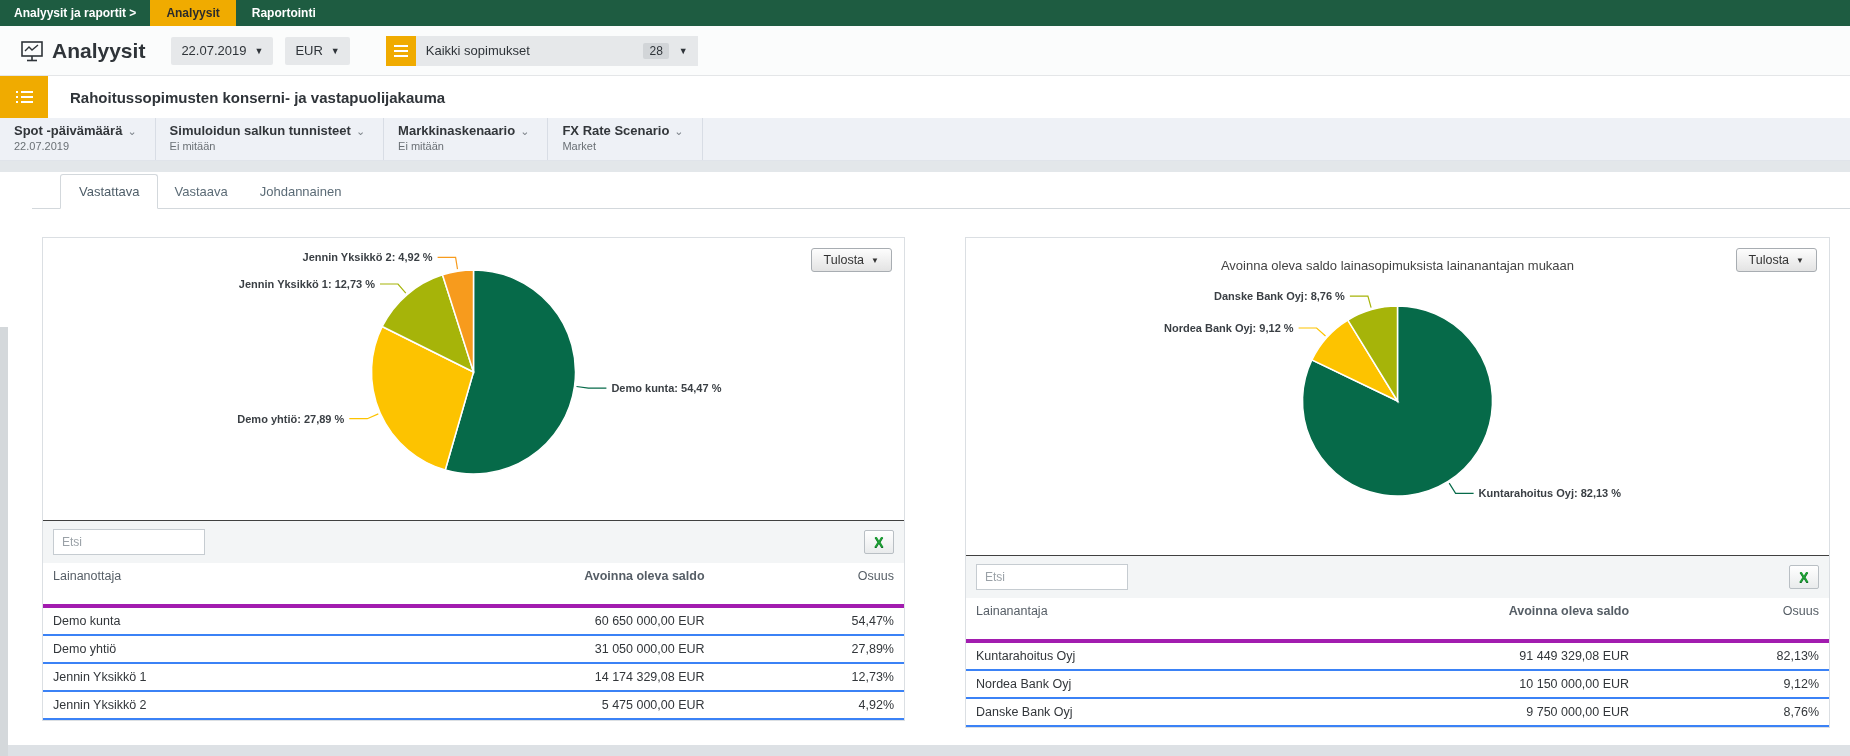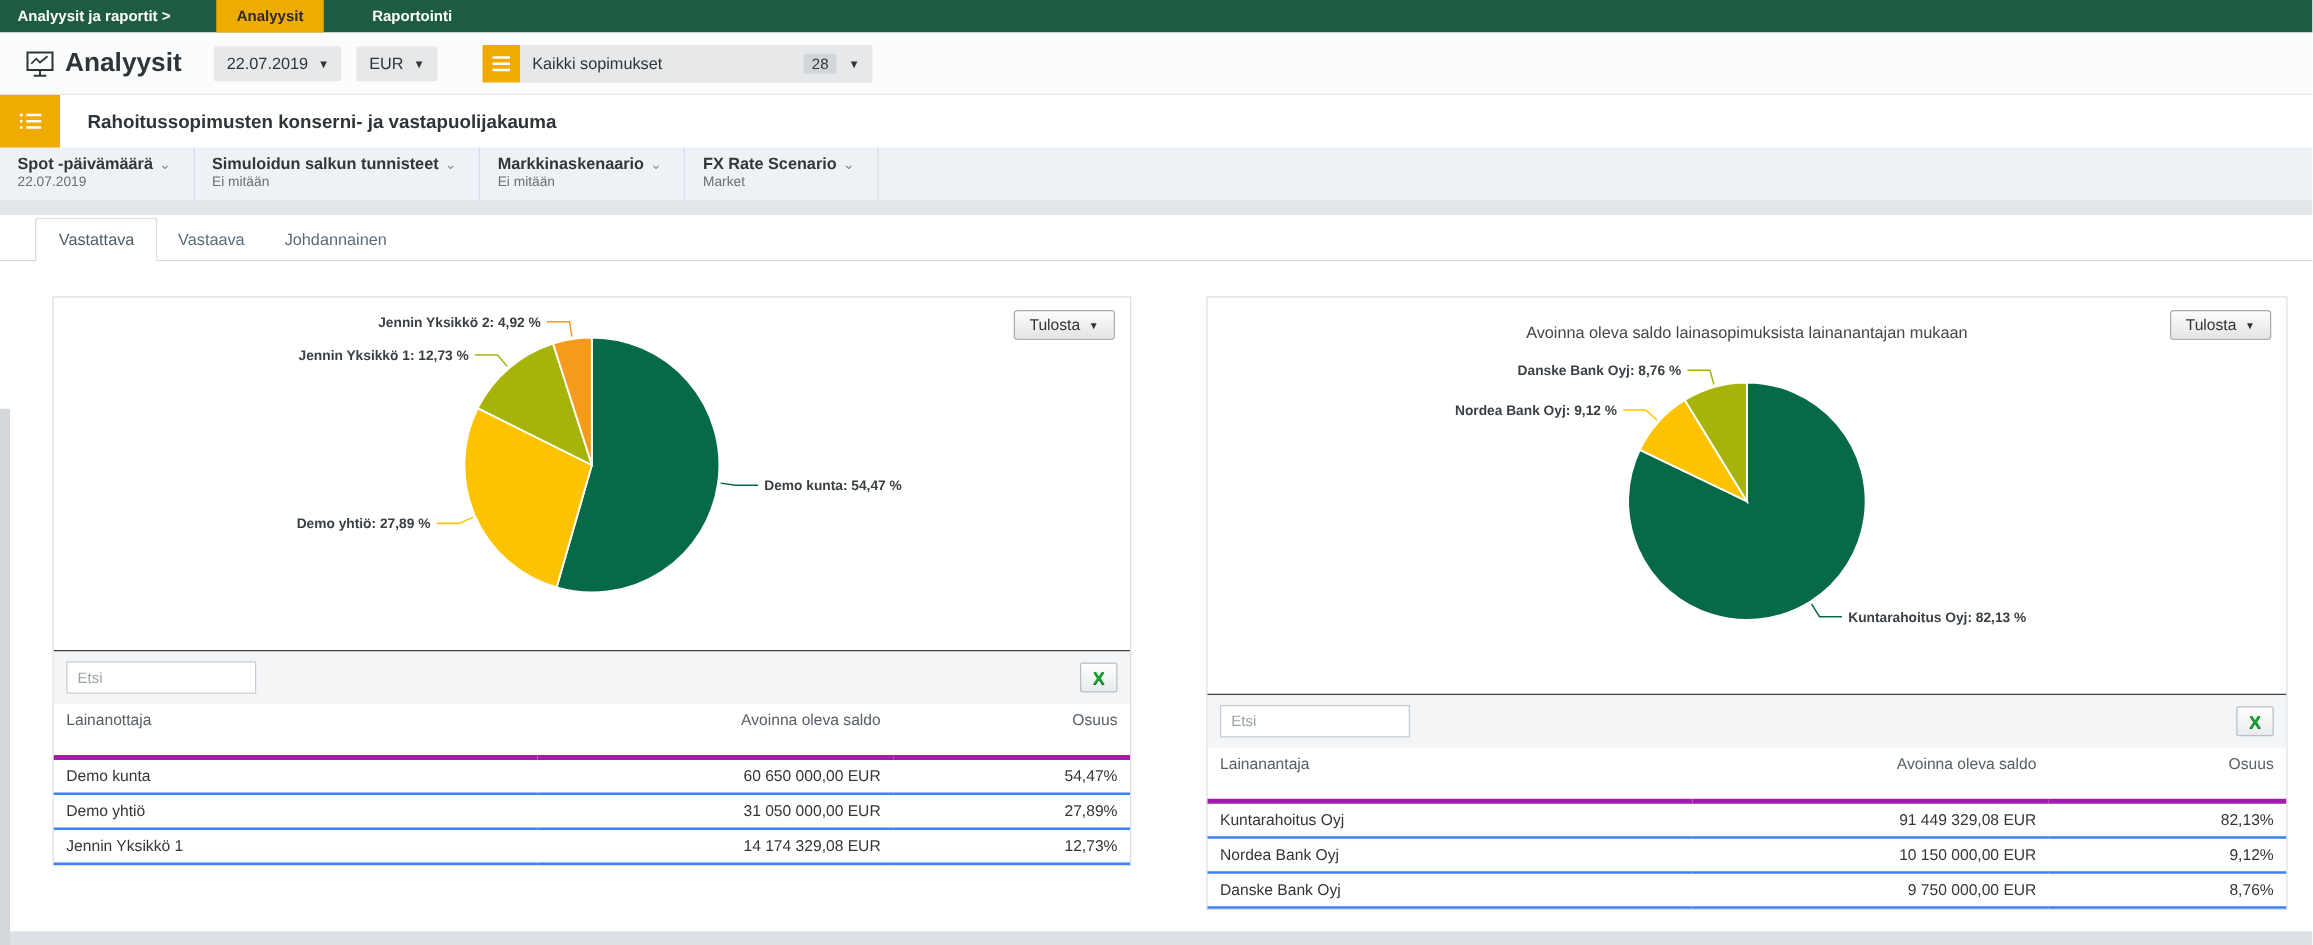--- a/index.html
+++ b/index.html
@@ -1,21 +1,21 @@
 <!DOCTYPE html>
 <html><head>
 <meta charset="utf-8">
 <style>
   * { box-sizing: border-box; margin: 0; padding: 0; }
   html,body { width:1850px; height:756px; overflow:hidden; background:#fff;
     font-family:"Liberation Sans", sans-serif; }
 
   
   .topnav { height:26px; background:#1e5c41; display:flex; align-items:stretch;
-    font-size:12px; font-weight:700;gap:23px; }
+    font-size:12px; font-weight:700; }
   .breadcrumb { color:#fff; padding:0 14px; display:flex; align-items:center; }
   .navtab { padding:0 16px; display:flex; align-items:center; color:#fff; cursor:default; }
   .navtab.active { background:#f0ab00; color:#2b2b2b; }
 
   
   .appheader { height:50px; background:#fbfcfc; border-bottom:1px solid #e4e6e8;
     display:flex; align-items:center; padding-left:20px; }
   .apptitle { display:flex; align-items:center; gap:8px; margin-right:26px; }
   .apptitle h1 { font-size:21px; font-weight:700; color:#2f3439; }
   .hdrbox { background:#e6e8ea; height:28px; display:flex; align-items:center;
@@ -43,21 +43,21 @@
   
   .filterbar { display:flex; background:#eef1f6; height:43px; border-bottom:1px solid #e0e4ea; }
   .fsec { padding:5px 18px 0 14px; border-right:1px solid #d8dde5; cursor:default; }
   .flab { font-size:13px; font-weight:700; color:#32363a; white-space:nowrap; }
   .fcaret { color:#7c838a; font-size:11px; margin-left:5px; font-weight:400; }
   .fval { font-size:11px; color:#6a7075; margin-top:2px; }
   .substrip { height:11px; background:#e3e7ea; }
 
   
   .tabsrow { background:#fff; padding-left:28px; border-bottom:1px solid #d3d8dc;
-    display:flex; align-items:flex-end; height:37px; }
+    display:flex; align-items:flex-end; height:37px;margin-left:32px; }
   .tab { font-size:13px; color:#5b6b76; padding:9px 16px; cursor:pointer; }
   .tab.active { background:#fff; border:1px solid #d3d8dc; border-bottom-color:#fff;
     margin-bottom:-1px; border-radius:3px 3px 0 0; padding:9px 18px; color:#4e5d68; }
 
   
   .content { background:#fff; padding:28px 20px 10px 42px; display:flex; gap:60px;
     min-height:536px; position:relative; }
   .gutter { position:absolute; left:0; top:118px; width:8px; height:626px;
     background:#d4d8db; z-index:5; }
   .panel { border:1px solid #dbdfe3; background:#fff; position:relative; align-self:flex-start; }
@@ -77,21 +77,21 @@
     font-size:12px; color:#333; background:#fff; }
   input.search::placeholder { color:#9aa1a7; }
   .excelbtn { width:30px; height:24px; border:1px solid #b9bfc4;
     background:linear-gradient(#fff,#e9ebec); border-radius:2px; display:flex;
     align-items:center; justify-content:center; cursor:pointer;
     font-weight:900; font-size:14px; color:#1fa035; text-shadow:0 1px 0 #0c6b24; }
 
   table { width:100%; border-collapse:collapse; font-size:12.5px; color:#32363a; }
   thead th { text-align:left; font-weight:400; color:#565e66; padding:6px 10px 21px;
     border-bottom:4px solid #a21caf; }
-  thead th:nth-child(1){ width:45%; } thead th:nth-child(2){ width:33%; } thead th:nth-child(3){ width:22%; }
+  thead th:nth-child(1){ width:45%; } thead th:nth-child(2){ width:33%;font-weight:bold; } thead th:nth-child(3){ width:22%; }
   th.num, td.num { text-align:right; }
   tbody td { padding:6px 10px; border-bottom:2px solid #3b82f6; }
 
   .bottomstrip { height:12px; background:#dde1e5; }
 </style>
 </head>
 <body>
 
 <div class="topnav">
   <div class="breadcrumb">Analyysit ja raportit &gt;</div>
@@ -218,20 +218,25 @@
           <tr>
             <td>Demo yhtiö</td>
             <td class="num">31 050 000,00 EUR</td>
             <td class="num">27,89%</td>
           </tr>
           <tr>
             <td>Jennin Yksikkö 1</td>
             <td class="num">14 174 329,08 EUR</td>
             <td class="num">12,73%</td>
           </tr>
+          <tr>
+            <td>Jennin Yksikkö 2</td>
+            <td class="num">5 475 000,00 EUR</td>
+            <td class="num">4,92%</td>
+          </tr>
         </tbody>
     </table>
   </div>
 
   <div class="panel right">
     <div class="printbtn">
       <span>Tulosta</span>
         <span class="caret">▼</span>
     </div>
     <div class="charttitle">Avoinna oleva saldo lainasopimuksista lainanantajan mukaan</div>

